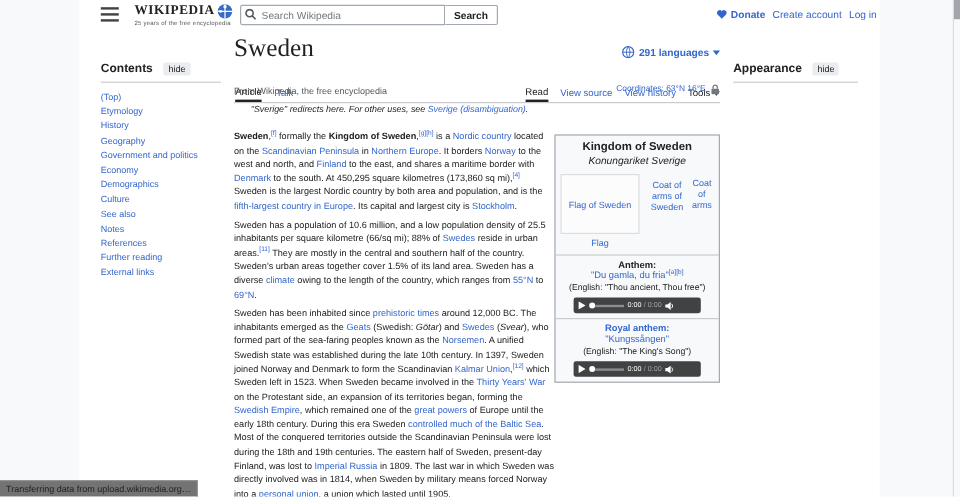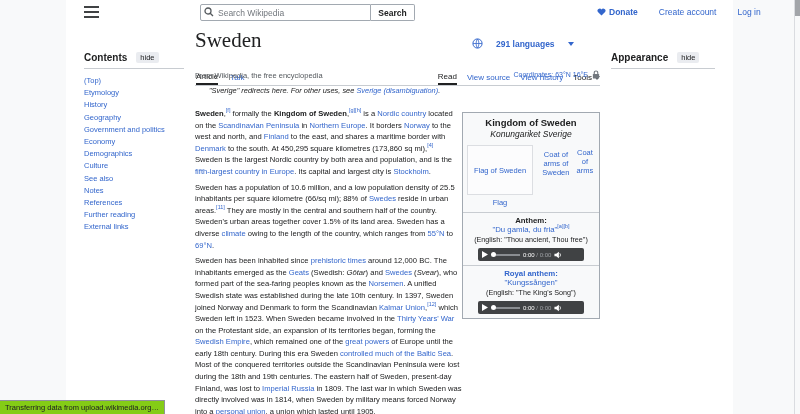--- a/index.html
+++ b/index.html
@@ -13,41 +13,41 @@
   .logo .wordmark-row{display:flex;align-items:center;gap:2px;}
   .wordmark{font-family:"Liberation Serif",serif;font-size:11px;letter-spacing:.5px;font-weight:600;}
   .tagline{font-size:5px;color:#54595d;margin-top:2px;letter-spacing:.2px;white-space:nowrap;}
   .searchwrap{position:absolute;left:200px;top:4px;display:flex;}
   .searchbox{width:150px;height:15px;border:1px solid #a2a9b1;border-radius:2px 0 0 2px;
              padding:0 2px 0 17px;font-size:8.5px;outline:none;color:#202122;font-family:Liberation Sans, sans-serif;}
   .searchbox::placeholder{color:#72777d;}
   .search-ic{position:absolute;left:4px;top:3px;}
   .searchbtn{width:44px;height:17px;border:1px solid #a2a9b1;border-left:none;border-radius:0 2px 2px 0;
              background:#fff;font-size:8.5px;font-weight:bold;color:#202122;font-family:inherit;cursor:pointer;}
-  .userlinks{position:absolute;left:597px;top:7px;display:flex;gap:21px;font-size:8.5px;align-items:flex-start;}
+  .userlinks{position:absolute;left:597px;top:7px;display:flex;gap:6px;font-size:8.5px;align-items:flex-start;}
   .userlinks a{color:#3366cc;text-decoration:none;cursor:pointer;white-space:nowrap;}
   .donate{font-weight:bold;display:flex;align-items:center;gap:3px;}
   
   .wl{color:#3366cc;text-decoration:none;cursor:pointer;}
   sup.ref{font-size:5.5px;color:#3366cc;line-height:0;cursor:pointer;}
   .pill{font-size:7.5px;background:#eaecf0;border-radius:2px;padding:1px 4px;color:#202122;cursor:pointer;}
   .panel-head{display:flex;align-items:center;gap:9px;}
   .panel-title{font-size:10px;font-weight:bold;}
   .divline{border-top:1px solid #c8ccd1;margin-top:5px;}
   
   .toc{position:absolute;left:84px;top:52px;width:106px;}
   .toc ul{list-style:none;margin:6px 0 0;padding:0;}
   .toc li{font-size:7.5px;line-height:12.2px;color:#3366cc;cursor:pointer;white-space:nowrap;}
   
   .appearance{position:absolute;left:611px;top:52px;width:104px;}
   
   .page-title{position:absolute;left:195px;top:28px;font-family:"Liberation Serif",serif;
               font-size:21px;font-weight:normal;margin:0;}
-  .langbtn{position:absolute;left:472px;top:38px;width:128px;display:flex;
-           align-items:center;gap:13px;font-size:8.5px;font-weight:bold;color:#3366cc;cursor:pointer;}
+  .langbtn{position:absolute;left:472px;top:38px;width:128px;display:flex;justify-content:flex-end;
+           align-items:center;gap:3px;font-size:8.5px;font-weight:bold;color:#3366cc;cursor:pointer;}
   .tabsrow{position:absolute;left:195px;top:52px;width:405px;height:15px;border-bottom:1px solid #c8ccd1;margin-top:18px;}
   .tabs-left{position:absolute;left:1px;bottom:0;display:flex;gap:12px;}
   .tabs-right{position:absolute;right:0;bottom:0;display:flex;gap:10px;justify-content:center;}
   .tab{font-size:8px;padding-bottom:2px;cursor:pointer;display:flex;align-items:center;gap:2px;}
   .tab .tab-label{color:#3366cc;}
   .tab.active{border-bottom:2px solid #202122;}
   .tab.active .tab-label,.tab.dark .tab-label{color:#202122;}
   .tab .caret-icon{display:none;width:0;height:0;border-left:3px solid transparent;
                    border-right:3px solid transparent;border-top:4px solid #54595d;}
   .tab.caret .caret-icon{display:inline-block;}
@@ -81,40 +81,52 @@
   .ib-eng{font-size:7.2px;padding:1px 0 2px;}
   .player{width:106px;height:13px;background:#404244;border-radius:2px;margin:2px auto 0;
           display:flex;align-items:center;padding:0 4px;gap:3px;box-sizing:border-box;}
   .knobtrack{display:flex;align-items:center;cursor:pointer;}
   .knob{width:5px;height:5px;border-radius:50%;background:#fff;}
   .track{width:24px;height:2px;background:#8a8d91;}
   .ptime{font-size:6px;white-space:nowrap;}
   .ptime .cur{color:#fff;}
   .ptime .tot{color:#9ea1a5;}
   
-  .statusbar{position:absolute;left:0;bottom:0;background:#84cc16;border:1px solid #909398;
+  .statusbar{position:absolute;left:0;bottom:0;background:#737373;border:1px solid #909398;
              border-left:none;border-bottom:none;font-size:7.5px;padding:2px 5px;color:#202122;}
   .scrolltrack{position:absolute;right:0;top:0;width:5px;height:414px;background:#f8f9fa;
                border-left:1px solid #dadce0;}
   .scrollthumb{position:absolute;right:0;top:0;width:5px;height:16px;background:#a2a5a9;cursor:pointer;}
 </style>
 </head>
 <body>
 
 <div id="root">
 
   <div class="strip" style="left:0;width:66px;"></div>
   <div class="strip" style="left:733px;width:62px;"></div>
 
   <div class="hamburger">
     <div></div>
       <div></div>
       <div></div>
   </div>
 
+  <div class="logo">
+    <div class="wordmark-row">
+      <span class="wordmark">WIKIPEDIA</span>
+      <svg width="13" height="13" viewBox="0 0 13 13">
+        <circle cx="6.5" cy="6.5" r="6" fill="#3a6bc4"></circle>
+        <path d="M0.5 6.5 H12.5 M6.5 0.5 V12.5" stroke="#fff" stroke-width="1"></path>
+        <circle cx="6.5" cy="2.6" r="1.4" fill="#fff"></circle>
+        <circle cx="2.8" cy="6.5" r="1.2" fill="#fff"></circle>
+      </svg>
+    </div>
+    <div class="tagline">25 years of the free encyclopedia</div>
+  </div>
 
   <div class="searchwrap">
     <svg class="search-ic" width="10" height="10" viewBox="0 0 10 10">
       <circle cx="4" cy="4" r="3" fill="none" stroke="#54595d" stroke-width="1.3"></circle>
       <path d="M6.2 6.2 L9 9" stroke="#54595d" stroke-width="1.3"></path>
     </svg>
     <input class="searchbox" placeholder="Search Wikipedia" style="">
     <button class="searchbtn">Search</button>
   </div>
 

